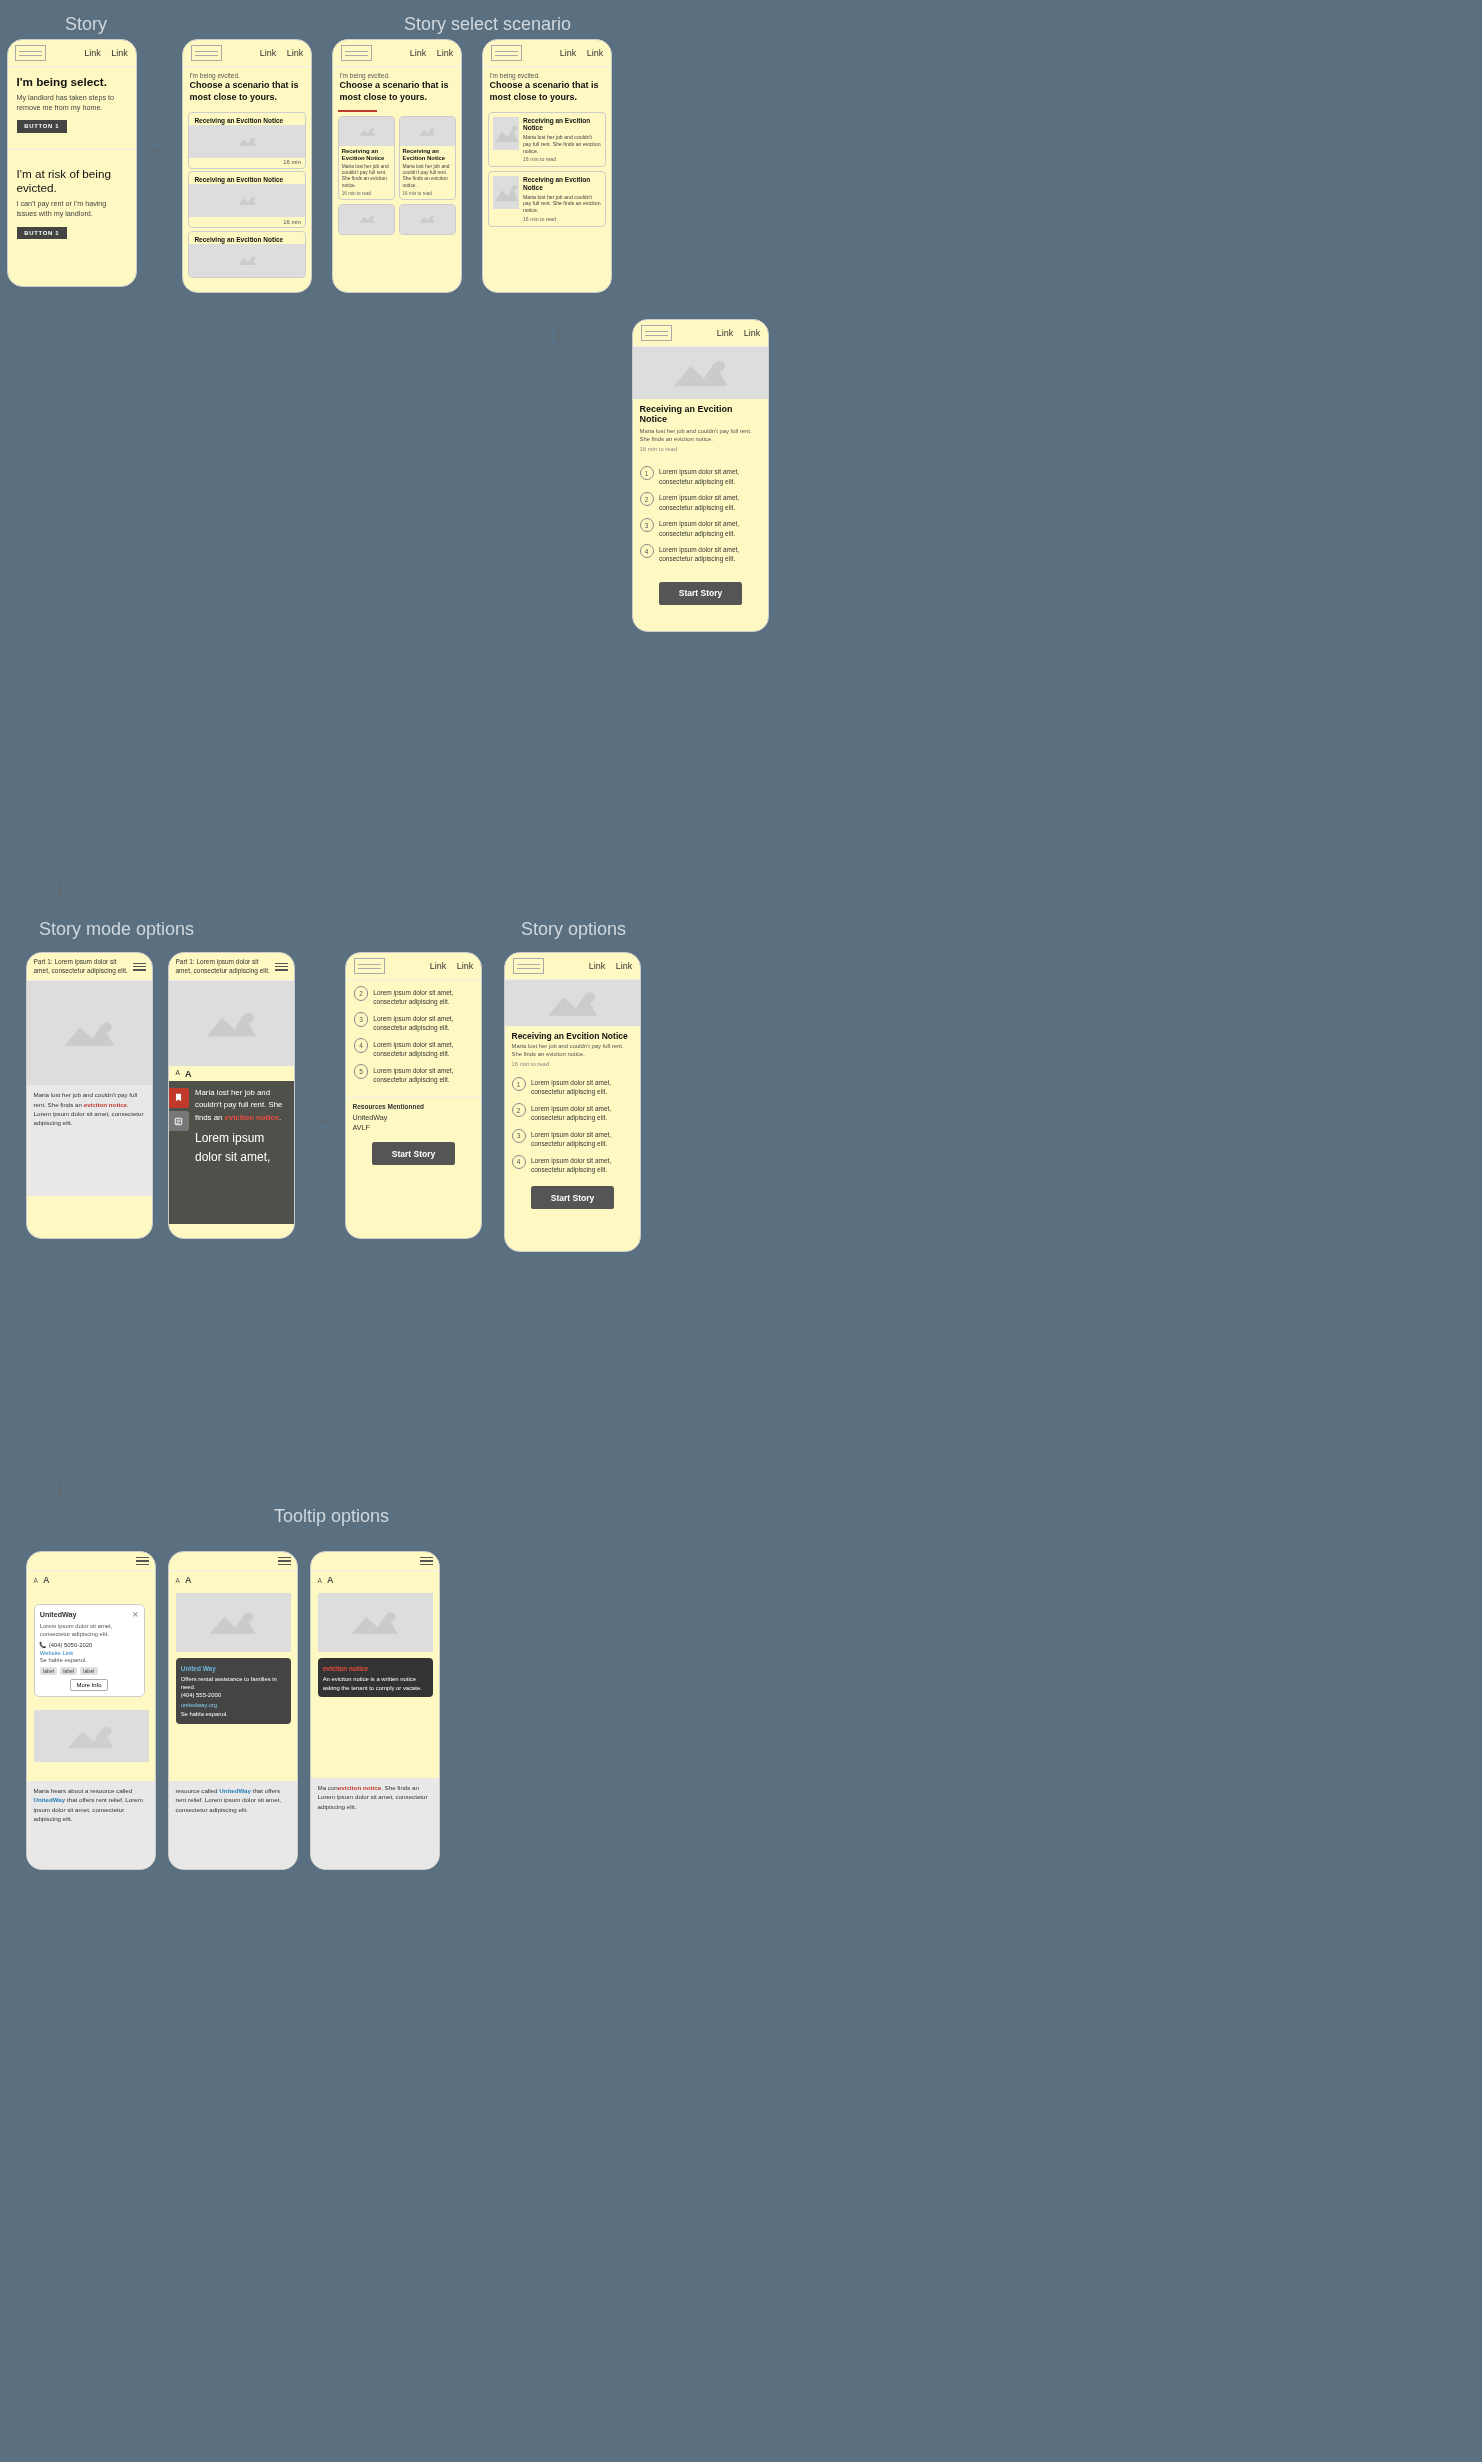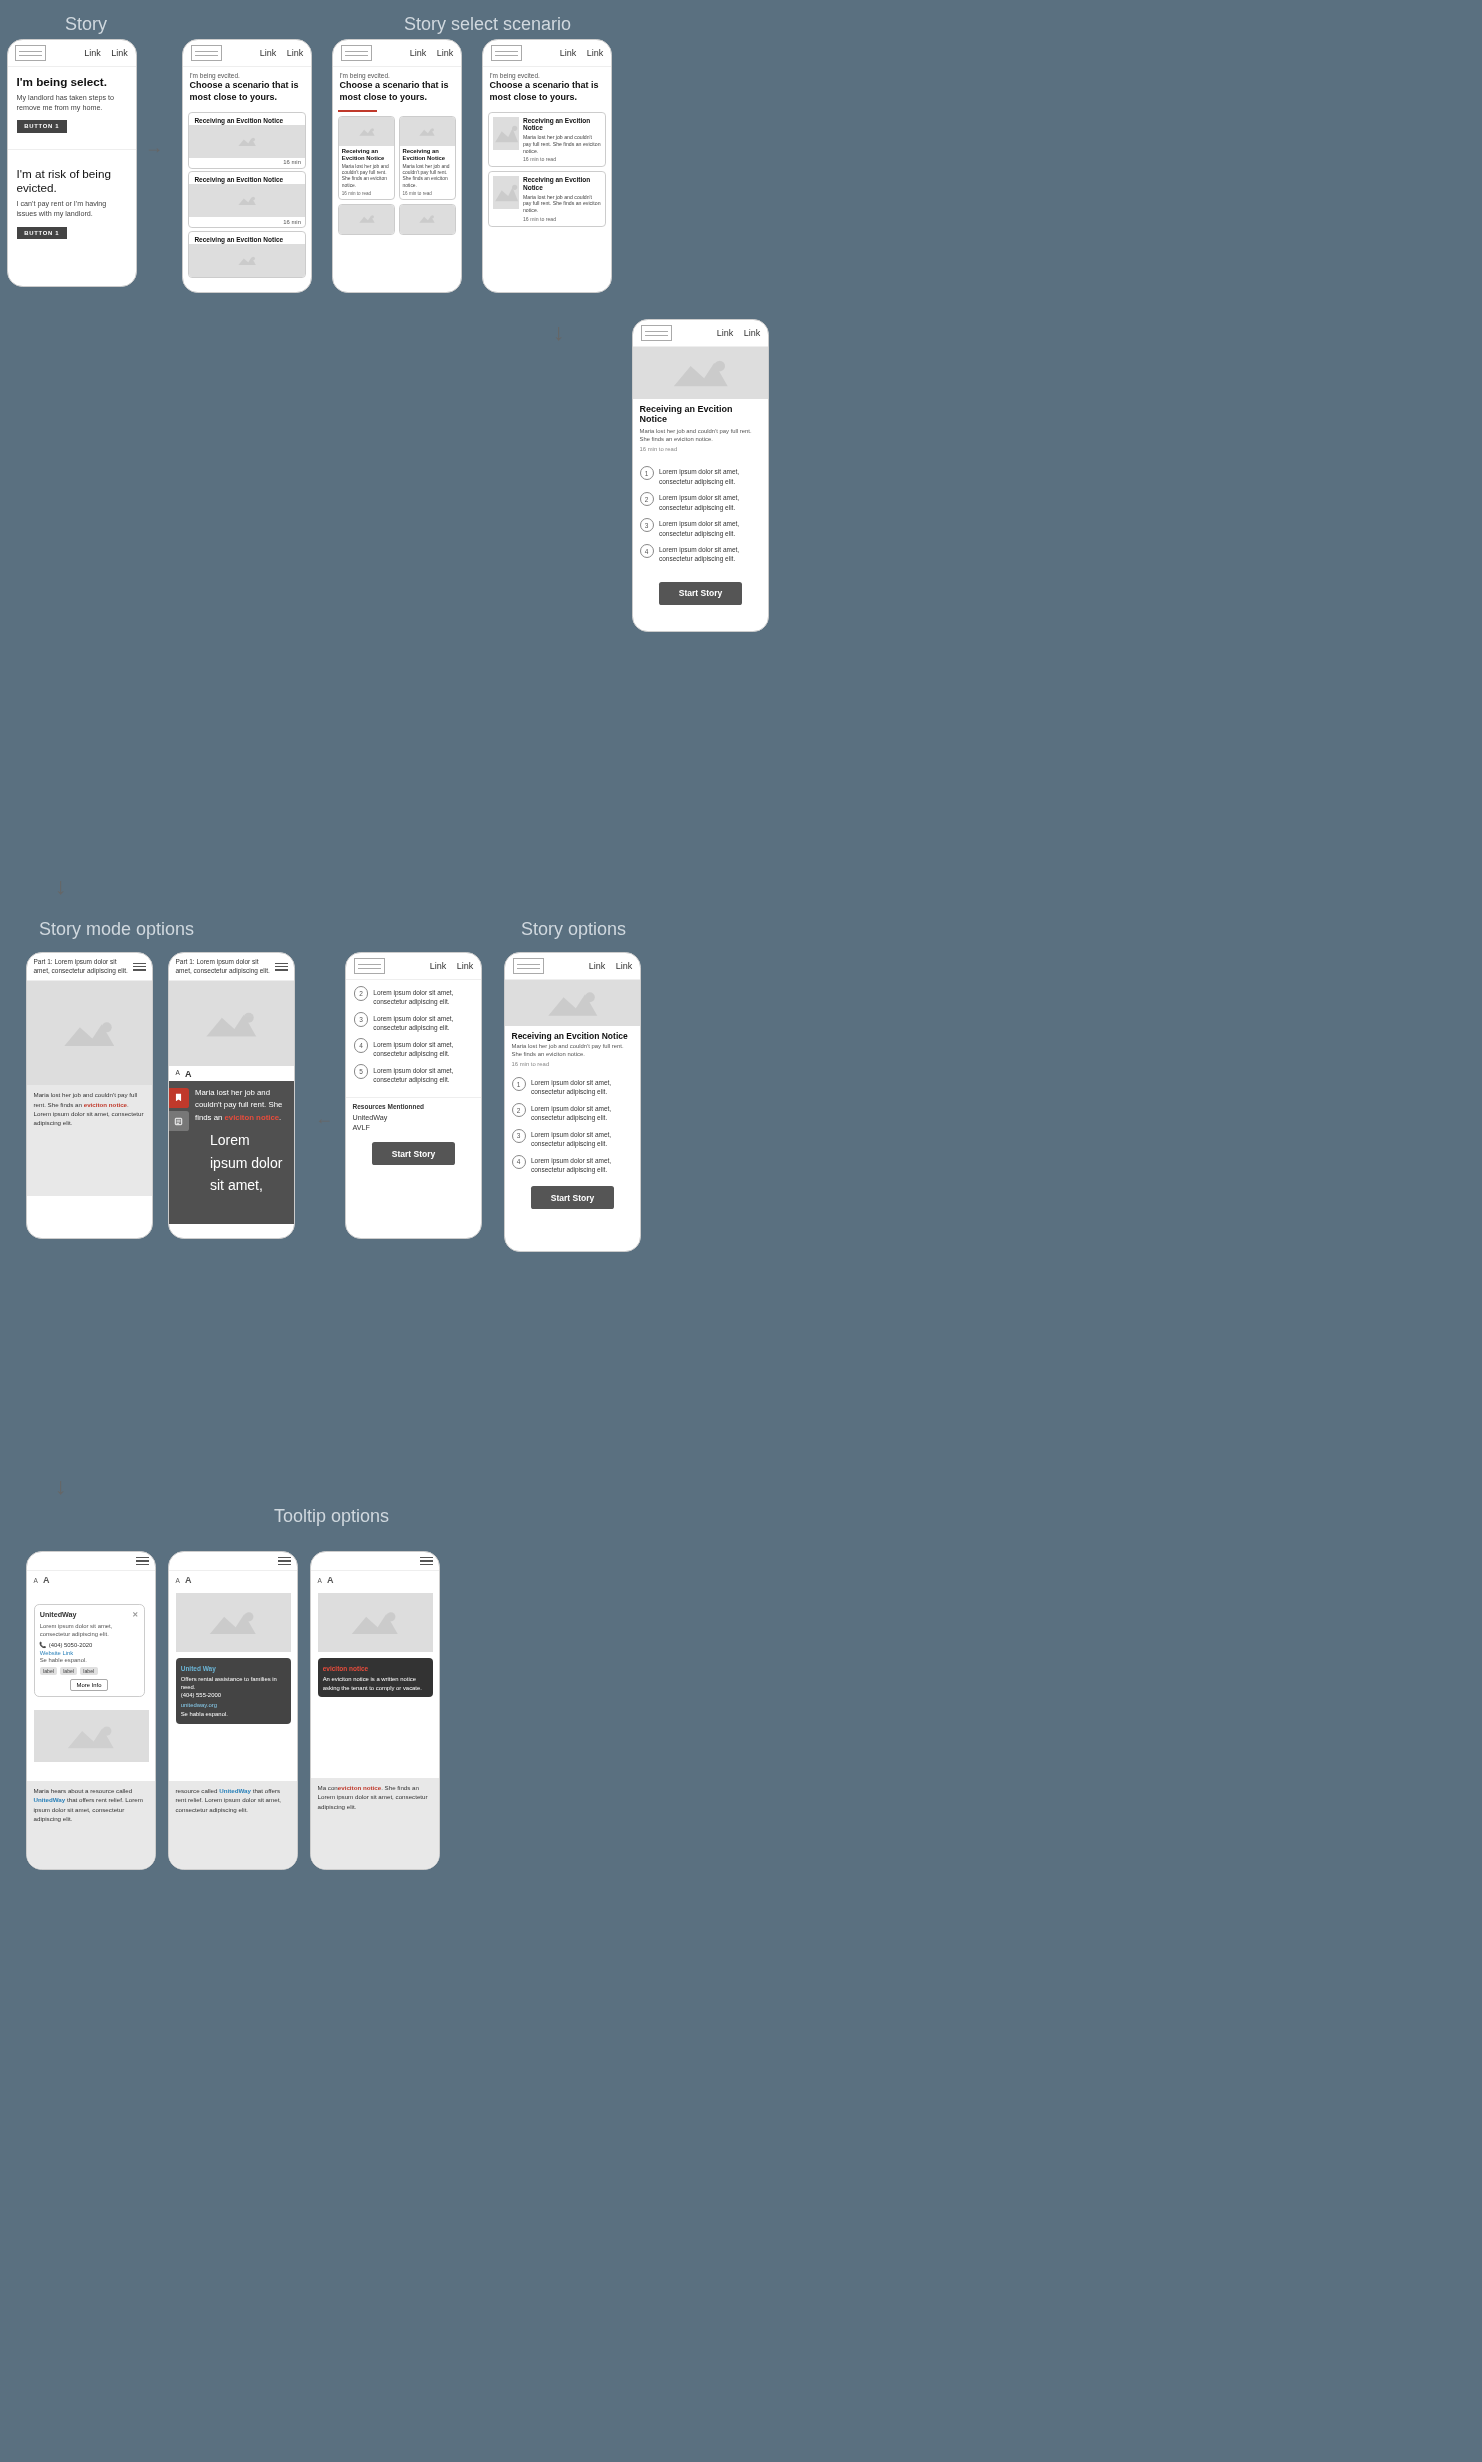--- a/index.html
+++ b/index.html
@@ -16,21 +16,21 @@
     .section-label {
       color: #d0d8de;
       font-size: 18px;
       font-weight: 300;
       text-align: center;
       position: absolute;
     }
 
     
     .phone {
-      background: #ffffff;
+      background: #fef9c3;
       border-radius: 15.6px;
       border: 1.3px solid #ccc;
       position: absolute;
       overflow: hidden;
     }
 
     
     .phone-nav {
       display: flex;
       align-items: center;
@@ -864,21 +864,21 @@
           <rect x="2" y="2" width="10" height="10" rx="1" fill="none" stroke="white" stroke-width="1.5"></rect>
           <line x1="4" y1="5" x2="10" y2="5" stroke="white" stroke-width="1.2"></line>
           <line x1="4" y1="7.5" x2="10" y2="7.5" stroke="white" stroke-width="1.2"></line>
           <line x1="4" y1="10" x2="8" y2="10" stroke="white" stroke-width="1.2"></line>
         </svg>
       </div>
     </div>
     <div style="color:white;font-size:7.8px;line-height:1.6;">
       <span>Maria lost her job and couldn't pay full rent. She finds an </span><span style="color:#e74c3c;font-weight:700;">eviciton notice</span><span>.</span>
     </div>
-    <div style="color:white;font-size:14px;line-height:1.6;margin-top:5.2px;margin-left:15px;">Lorem ipsum dolor sit amet,</div>
+    <div style="color:white;font-size:12px;line-height:1.6;margin-top:5.2px;">Lorem ipsum dolor sit amet,</div>
   </div>
 </div>
 
 <div class="left-arrow" style="left:315px;top:1108px;">←</div>
 
 <div class="phone" id="story-mode-phone3" style="left:345px;top:952px;width:137px;height:287px;position:absolute;">
   <div class="phone-nav">
     <div class="nav-logo"></div>
     <div class="nav-links">
       <span class="nav-link">Link</span>

